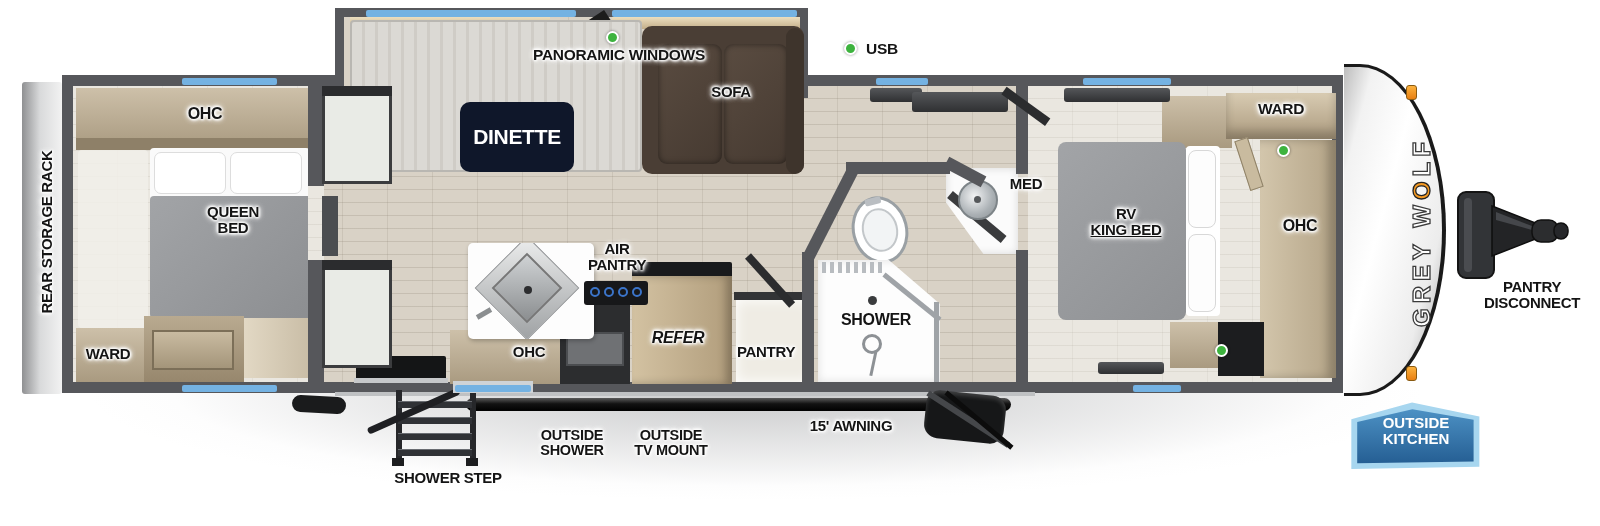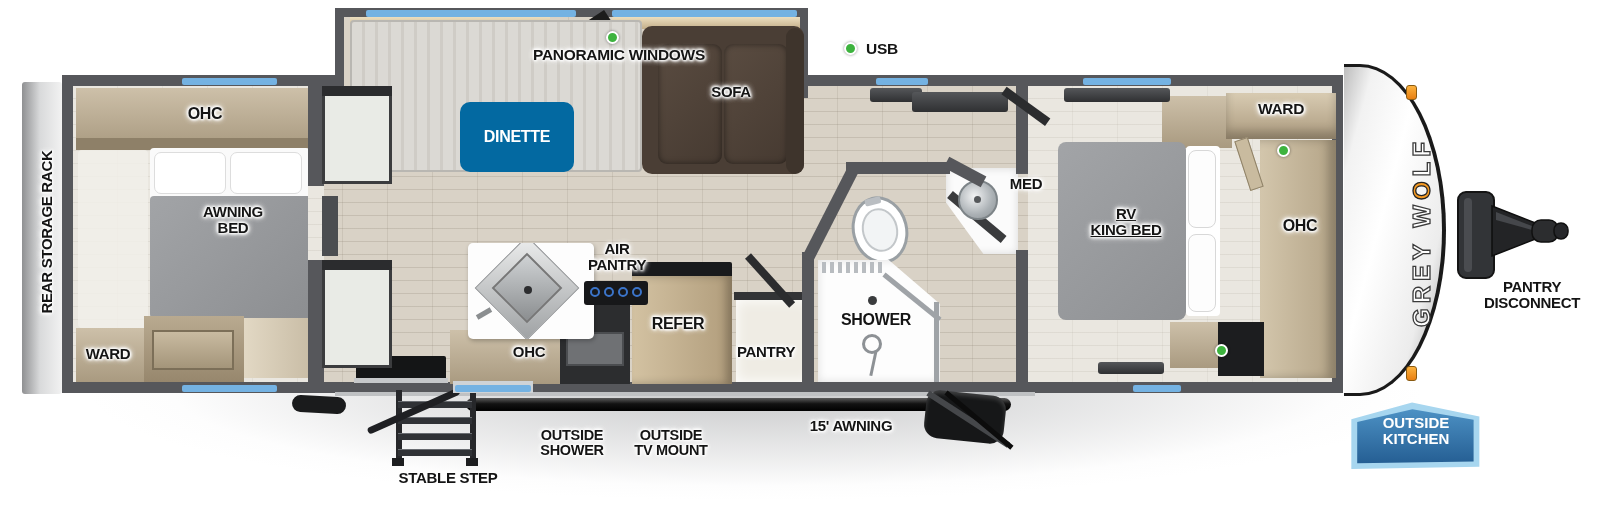--- a/index.html
+++ b/index.html
@@ -93,22 +93,22 @@
   <div class="wall" style="left:308px;top:86px;width:16px;height:296px;"></div>
   <div class="floor-light" style="left:308px;top:186px;width:16px;height:74px;z-index:25;"></div>
   <div style="left:322px;top:196px;width:16px;height:60px;z-index:26;background:#4b4d50;"></div>
   <div style="left:322px;top:86px;width:70px;height:98px;z-index:26;background:#e9ebe6;border:3px solid #3b3c3e;"></div>
   <div style="left:322px;top:86px;width:70px;height:10px;z-index:27;background:#2b2c2e;"></div>
   <div style="left:322px;top:260px;width:70px;height:108px;z-index:26;background:#e9ebe6;border:3px solid #3b3c3e;"></div>
   <div style="left:322px;top:260px;width:70px;height:10px;z-index:27;background:#2b2c2e;"></div>
 
   <div style="left:350px;top:20px;width:292px;height:152px;z-index:12;border-radius:4px;border:2px solid #b9b7b2;
               background:repeating-linear-gradient(90deg,#dbd9d4 0 10px,#cfccc6 10px 13px);"></div>
-  <div style="left:460px;top:102px;width:114px;height:70px;z-index:39;background:#0369a1;border-radius:10px;
-              color:#fff;font-weight:700;font-size:16px;display:flex;align-items:center;justify-content:center;letter-spacing:-.3px;">
+  <div style="left:460px;top:102px;width:114px;height:70px;z-index:39;background:#0f172a;border-radius:10px;
+              color:#fff;font-weight:700;font-size:21px;display:flex;align-items:center;justify-content:center;letter-spacing:-.3px;">
        <span style="position:static;">DINETTE</span>
     </div>
 
   <div style="left:642px;top:26px;width:162px;height:148px;z-index:12;background:#4a3e35;border-radius:10px;"></div>
   <div style="left:658px;top:44px;width:64px;height:120px;z-index:13;border-radius:9px;background:linear-gradient(135deg,#5a4c41,#463a31);box-shadow:inset 0 0 6px rgba(0,0,0,.5);"></div>
   <div style="left:724px;top:44px;width:64px;height:120px;z-index:13;border-radius:9px;background:linear-gradient(135deg,#5a4c41,#463a31);box-shadow:inset 0 0 6px rgba(0,0,0,.5);"></div>
   <div style="left:786px;top:28px;width:18px;height:146px;z-index:14;background:#3e342c;border-radius:9px;"></div>
 
   <div style="left:356px;top:356px;width:90px;height:24px;z-index:12;background:#141516;border-radius:2px;"></div>
   <div style="left:354px;top:378px;width:94px;height:5px;z-index:12;background:#c6c8ca;"></div>
@@ -233,47 +233,47 @@
       <span style="position:static;display:block;">OUTSIDE</span>
       <span style="position:static;display:block;">KITCHEN</span>
     </div>
   </div>
 
   <div class="lbl" style="left:619px;top:47px;font-size:15.5px;">PANORAMIC WINDOWS</div>
   <div class="lbl left s15" style="left:866px;top:41px;font-size:15.5px;">USB</div>
   <div class="lbl s15" style="left:731px;top:84px;">SOFA</div>
   <div class="lbl s16" style="left:205px;top:106px;">OHC</div>
   <div class="lbl s15" style="left:233px;top:204px;">
-    <span style="position:static;display:block;">AWNING</span>
+    <span style="position:static;display:block;">QUEEN</span>
     <span style="position:static;display:block;">BED</span>
   </div>
   <div class="lbl s15" style="left:108px;top:346px;">WARD</div>
   <div class="lbl s15" style="left:617px;top:241px;">
     <span style="position:static;display:block;">AIR</span>
     <span style="position:static;display:block;">PANTRY</span>
   </div>
   <div class="lbl s15" style="left:529px;top:344px;">OHC</div>
-  <div class="lbl s16" style="left:678px;top:316px;">REFER</div>
+  <div class="lbl s16" style="left:678px;top:330px;font-style:italic;">REFER</div>
   <div class="lbl s15" style="left:766px;top:344px;">PANTRY</div>
   <div class="lbl s16" style="left:876px;top:312px;">SHOWER</div>
   <div class="lbl s15" style="left:1026px;top:176px;text-align:right;">MED</div>
   <div class="lbl s15" style="left:1126px;top:206px;">
-    <span style="position:static;display:block;text-decoration:underline;">RV</span>
+    <span style="position:static;display:block;">RV</span>
     <span style="position:static;display:block;text-decoration:underline;">KING BED</span>
   </div>
   <div class="lbl" style="left:1281px;top:101px;font-size:15.5px;">WARD</div>
   <div class="lbl s16" style="left:1300px;top:218px;">OHC</div>
   <div class="lbl s15" style="left:1532px;top:279px;">
     <span style="position:static;display:block;">PANTRY</span>
     <span style="position:static;display:block;">DISCONNECT</span>
   </div>
   <div class="lbl s14" style="left:572px;top:428px;">
     <span style="position:static;display:block;">OUTSIDE</span>
     <span style="position:static;display:block;">SHOWER</span>
   </div>
   <div class="lbl s14" style="left:671px;top:428px;">
     <span style="position:static;display:block;">OUTSIDE</span>
     <span style="position:static;display:block;">TV MOUNT</span>
   </div>
   <div class="lbl s15" style="left:851px;top:418px;">15' AWNING</div>
-  <div class="lbl s15" style="left:448px;top:470px;">STABLE STEP</div>
+  <div class="lbl s15" style="left:448px;top:470px;">SHOWER STEP</div>
 
 </div>
 
 </body></html>

